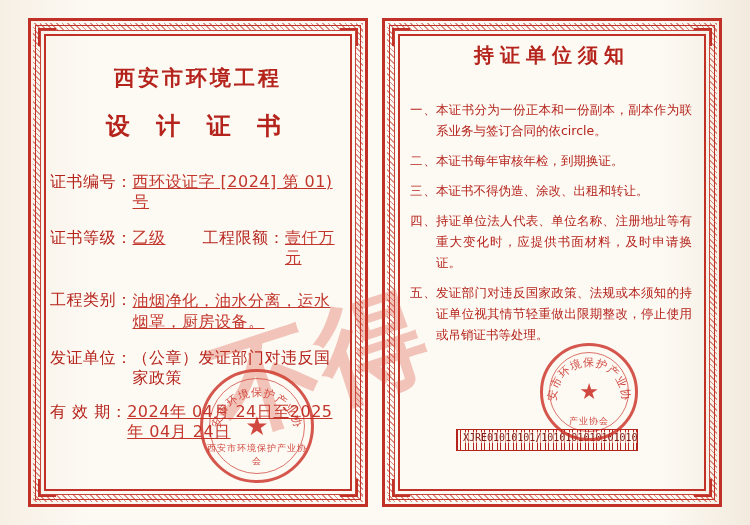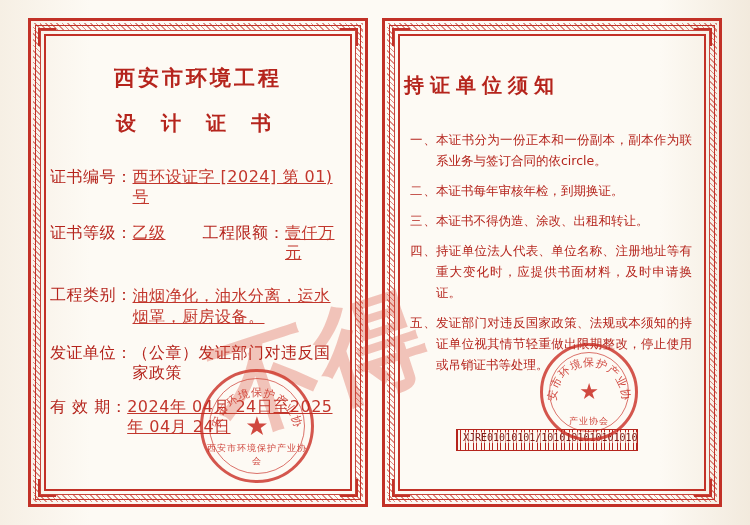--- a/index.html
+++ b/index.html
@@ -104,21 +104,21 @@
   .title-line1 {
     text-align: center;
     font-size: 21px;
     font-weight: bold;
     letter-spacing: 3px;
     color: #b5241c;
     margin-top: 22px;
   }
   .title-line2 {
     text-align: center;
-    font-size: 20px;
+    font-size: 24px;
     font-weight: bold;
     letter-spacing: 9px;
     color: #b5241c;
     margin-top: 18px;
   }
   .subtitle {
     text-align: center;
     font-size: 12px;
     color: #b5241c;
     margin-top: 16px;
@@ -152,25 +152,25 @@
   }
 
   .row-issuer {
   }
   .row-valid {
     margin-top: 14px;
   }
 
   
   .notice-title {
+    text-align: center;
     font-size: 20px;
     font-weight: bold;
     letter-spacing: 6px;
     color: #b5241c;
-    margin-top: 30px;
   }
   .notice-list {
     margin-top: 30px;
     padding: 0 8px 0 6px;
   }
   .notice-item {
     display: flex;
     font-size: 12.5px;
     line-height: 21px;
     color: #b5241c;

